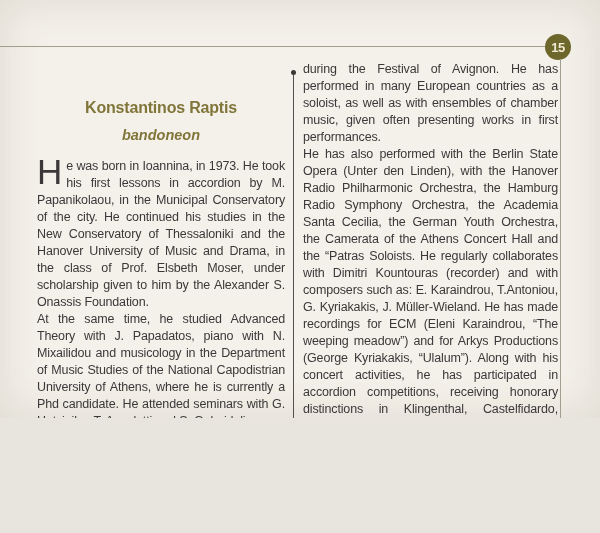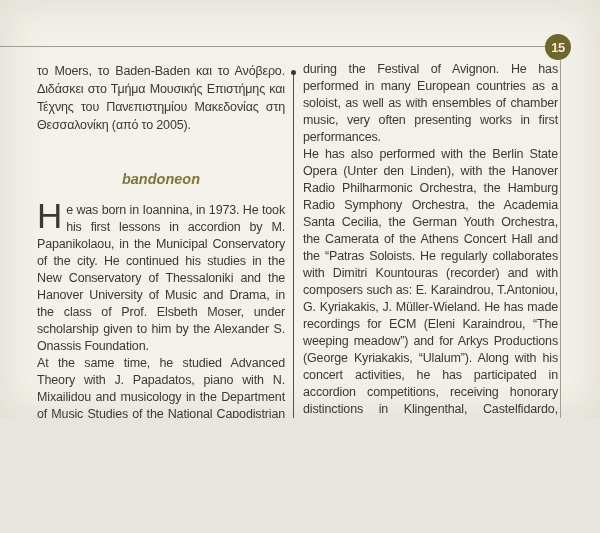--- a/index.html
+++ b/index.html
@@ -48,21 +48,21 @@
     margin: 0;
     text-align: justify;
     font-size: 12.5px;
     line-height: 17px;
     letter-spacing: -0.15px;
   }
   .greek { line-height: 18px; }
 
   .heading { text-align: center; margin-top: 37px; margin-bottom: 15px; color: #80763a; }
   .artist-name { font-weight: bold; font-size: 16px; letter-spacing: -0.2px; }
-  .artist-instrument { font-weight: bold; font-style: italic; font-size: 14.5px; margin-top: 0; }
+  .artist-instrument { font-weight: bold; font-style: italic; font-size: 14.5px; margin-top: 10px; }
 
   .dropcap {
     float: left;
     font-size: 35px;
     line-height: 28px;
     padding-right: 4px;
     color: #3a3839;
   }
 </style>
 </head>
@@ -77,29 +77,29 @@
   </div>
 
   <div class="right-rule"></div>
 
   <div class="col-divider">
     <span class="divider-dot top"></span>
     <span class="divider-dot bottom"></span>
   </div>
 
   <div class="left-col">
-    <p class="greek">το Moers, το Baden-Baden και το Ανόβερο. Διδάσκει στο Τμήμα Μουσικής Επιστήμης και Τέχνης του Πανεπιστημίου Μακεδονίας στη Θεσσαλονίκη (από το 2005).</p>
 
     <div class="heading">
+      <div class="artist-name">Konstantinos Raptis</div>
       <div class="artist-instrument">bandoneon</div>
     </div>
 
     <p class="bio"><span class="dropcap">H</span><span>e was born in Ioannina, in 1973. He took his first lessons in accordion by M. Papanikolaou, in the Municipal Conservatory of the city. He continued his studies in the New Conservatory of Thessaloniki and the Hanover University of Music and Drama, in the class of Prof. Elsbeth Moser, under scholarship given to him by the Alexander S. Onassis Foundation.</span></p>
 
     <p class="bio">At the same time, he studied Advanced Theory with J. Papadatos, piano with N. Mixailidou and musicology in the Department of Music Studies of the National Capodistrian University of Athens, where he is currently a Phd candidate. He attended seminars with G. Hatziniko, T. Anzelotti and S. Gubaidulina</p>
   </div>
 
   <div class="right-col">
-    <p class="bio">during the Festival of Avignon. He has performed in many European countries as a soloist, as well as with ensembles of chamber music, very often presenting works in first performances.</p>
+    <p class="bio">during the Festival of Avignon. He has performed in many European countries as a soloist, as well as with ensembles of chamber music, given often presenting works in first performances.</p>
     <p class="bio">He has also performed with the Berlin State Opera (Unter den Linden), with the Hanover Radio Philharmonic Orchestra, the Hamburg Radio Symphony Orchestra, the Academia Santa Cecilia, the German Youth Orchestra, the Camerata of the Athens Concert Hall and the “Patras Soloists. He regularly collaborates with Dimitri Kountouras (recorder) and with composers such as: E. Karaindrou, T.Antoniou, G. Kyriakakis, J. Müller-Wieland. He has made recordings for ECM (Eleni Karaindrou, “The weeping meadow”) and for Arkys Productions (George Kyriakakis, “Ulalum”). Along with his concert activities, he has participated in accordion competitions, receiving honorary distinctions in Klingenthal, Castelfidardo, Moers, Baden-Baden and Hanover. Since 2005, he has been teaching in the Department of Music Science and Art of the University of Macedonia, in Thessaloniki.</p>
   </div>
 
 </div>
 
 </body></html>

